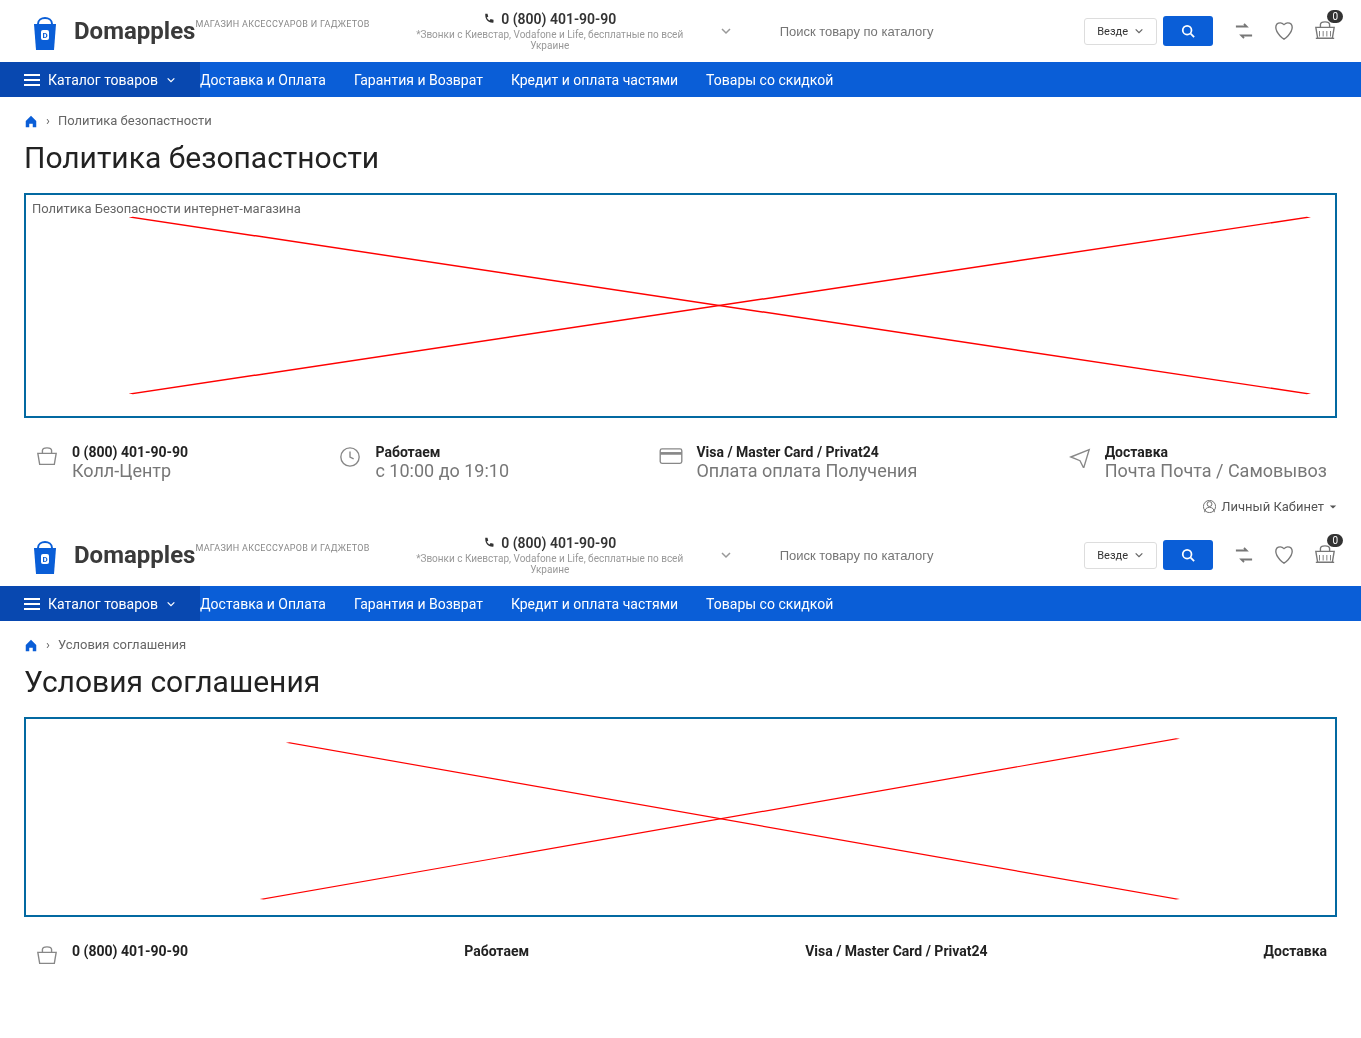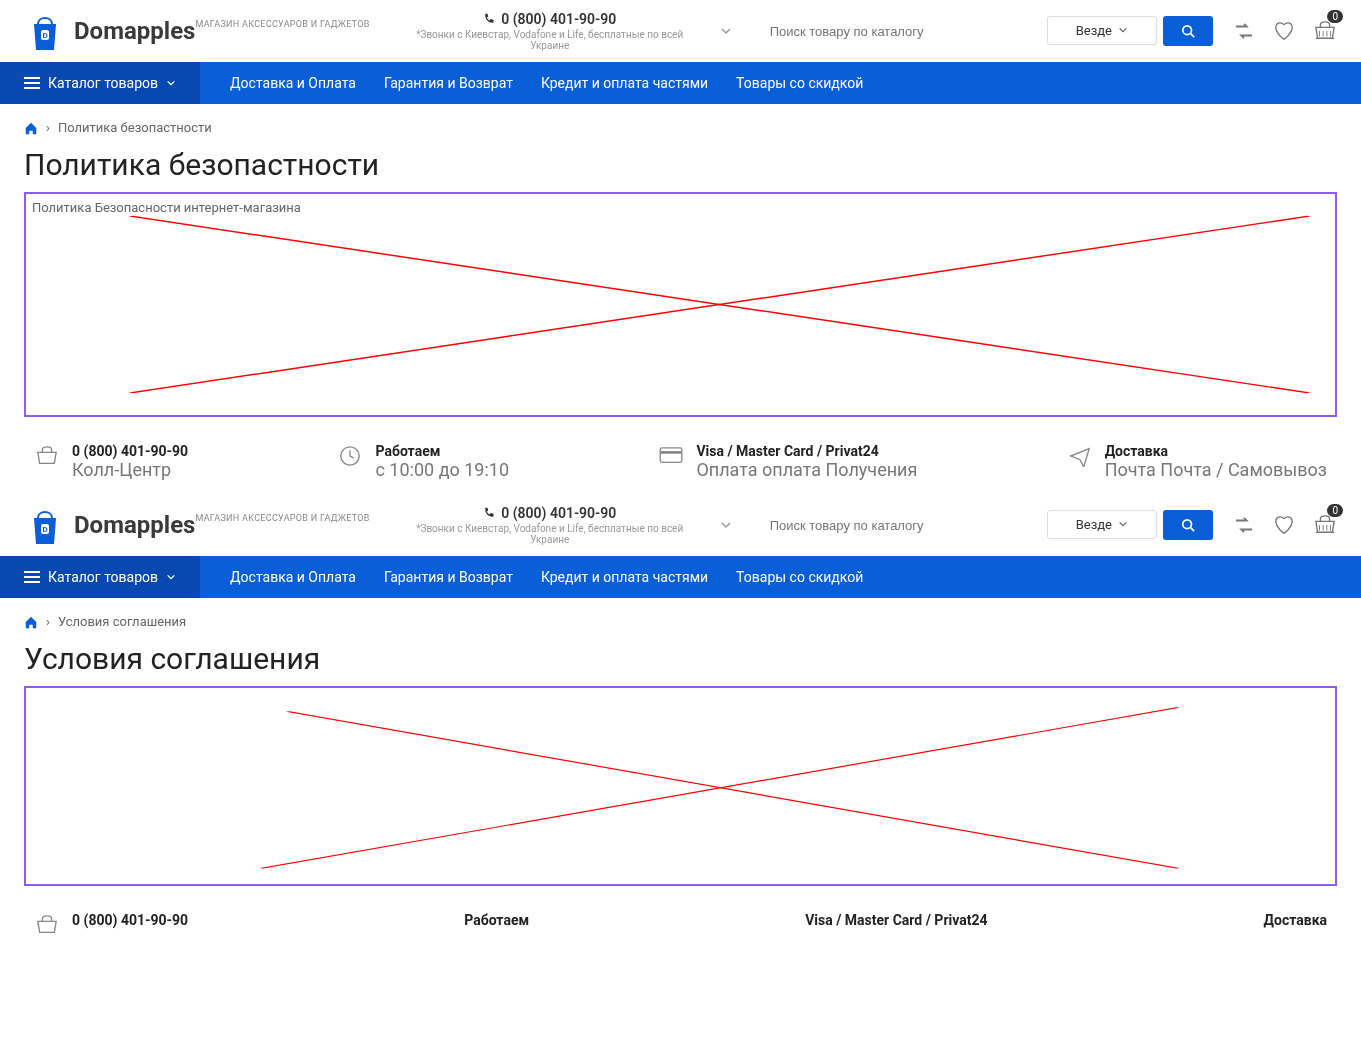--- a/index.html
+++ b/index.html
@@ -19,51 +19,51 @@
 .phone-area { display: flex; flex-direction: column; align-items: center; margin-left: 20px; flex-shrink: 0; }
 .phone-row { display: flex; align-items: center; gap: 6px; font-weight: 600; color: #333; font-size: 14px; }
 .phone-note { font-size: 10px; color: #999; text-align: center; margin-top: 2px; max-width: 280px; }
 
 .search-dd { color: #999; margin: 0 10px; }
 .search-input {
   flex: 1; border: none; outline: none; font-size: 13px; color: #666; padding: 8px 4px;
 }
 .search-cat {
   display: flex; align-items: center; gap: 6px;
-  border: 1px solid #ddd; border-radius: 3px; padding: 6px 28px; font-size: 13px; cursor: pointer;
+  border: 1px solid #ddd; border-radius: 3px; padding: 6px 12px; font-size: 11px; cursor: pointer;
 }
 .search-btn {
   background: #0a5ed7; color: #fff; border: none; border-radius: 3px;
   padding: 8px 18px; margin-left: 6px; cursor: pointer;
 }
 
-.search-wrap { display: flex; align-items: flex-start; flex: 1; margin-left: 4px; }
+.search-wrap { display: flex; align-items: center; flex: 1; margin-left: 14px; }
 .header-icons { display: flex; align-items: center; gap: 18px; margin-left: auto; }
 .icon-btn { color: #777; cursor: pointer; position: relative; }
 .cart-badge {
   position: absolute; top: -10px; right: -6px;
   background: #333; color: #fff; font-size: 10px; border-radius: 8px; padding: 1px 5px;
 }
 
 
-.navbar { background: #0a5ed7; display: flex; align-items: stretch; height: 42px; }
+.navbar { background: #0a5ed7; display: flex; align-items: stretch; height: 35px; }
 .nav-catalog {
   background: #0848b0; color: #fff; display: flex; align-items: center; gap: 8px;
   padding: 0 24px; font-size: 14px; cursor: pointer;
 }
-.nav-links { display: flex; align-items: center; gap: 28px; padding-left: 30px; }
+.nav-links { display: flex; align-items: center; gap: 28px; }
 .nav-links a { color: #fff; text-decoration: none; font-size: 14px; }
 
 
 .breadcrumb { padding: 16px 24px 6px; font-size: 13px; color: #666; display: flex; align-items: center; gap: 8px; }
 .breadcrumb .home { color: #0a5ed7; }
 
 
 .page-title { font-size: 30px; font-weight: 400; color: #222; padding: 6px 24px 10px; }
-.content-box { margin: 0 24px 16px; border: 2px solid #8b5cf6; padding: 6px 6px 12px 6px; position: relative; min-height: 220px; }
+.content-box { margin: 8px 24px 16px; border: 2px solid #0369a1; padding: 6px 6px 12px 6px; position: relative; min-height: 220px; }
 .content-box .intro { font-size: 13px; color: #666; }
 .content-box svg.cross { position: absolute; inset: 0; width: 100%; height: 100%; pointer-events: none; }
 
 
 .info-row { display: flex; justify-content: space-between; padding: 10px 34px 14px; gap: 20px; }
 .info-item { display: flex; align-items: flex-start; gap: 12px; }
 .info-icon { color: #888; width: 26px; height: 26px; display: flex; align-items: center; justify-content: center; }
 .info-col .t1 { font-weight: 700; font-size: 14px; color: #222; }
 .info-col .t2 { font-size: 18px; color: #777; }
 
@@ -230,20 +230,33 @@
             <path d="M2 12l20-8-6 20-4-8z" stroke="#888" stroke-width="1.5" fill="none"></path>
           </svg>
         </span>
       <div class="info-col">
           <div class="t1">Доставка</div>
           <div class="t2">Почта Почта / Самовывоз</div>
         </div>
     </div>
   </div>
 
+  <div class="account-bar">
+    <span>
+      <svg width="13" height="13" viewBox="0 0 16 16">
+          <circle cx="8" cy="5" r="3" stroke="#555" fill="none"></circle>
+          <path d="M2 15c0-4 3-6 6-6s6 2 6 6" stroke="#555" fill="none"></path>
+          <circle cx="8" cy="8" r="7.5" stroke="#555" fill="none"></circle>
+        </svg>
+      <span>Личный Кабинет</span>
+      <svg width="8" height="8" viewBox="0 0 10 10">
+          <path d="M1 3l4 4 4-4z" fill="#555"></path>
+        </svg>
+    </span>
+  </div>
 </div>
 
 <div class="page-block">
 
   <div class="header-top">
     <div class="logo-area">
       <svg class="logo-bag" viewBox="0 0 42 42">
         <path d="M10 14 L32 14 L30 40 L12 40 Z" fill="#0a5ed7"></path>
         <path d="M14 14 C14 6 28 6 28 14" fill="none" stroke="#0a5ed7" stroke-width="2"></path>
         <rect x="17" y="20" width="8" height="10" rx="2" fill="#fff"></rect>

